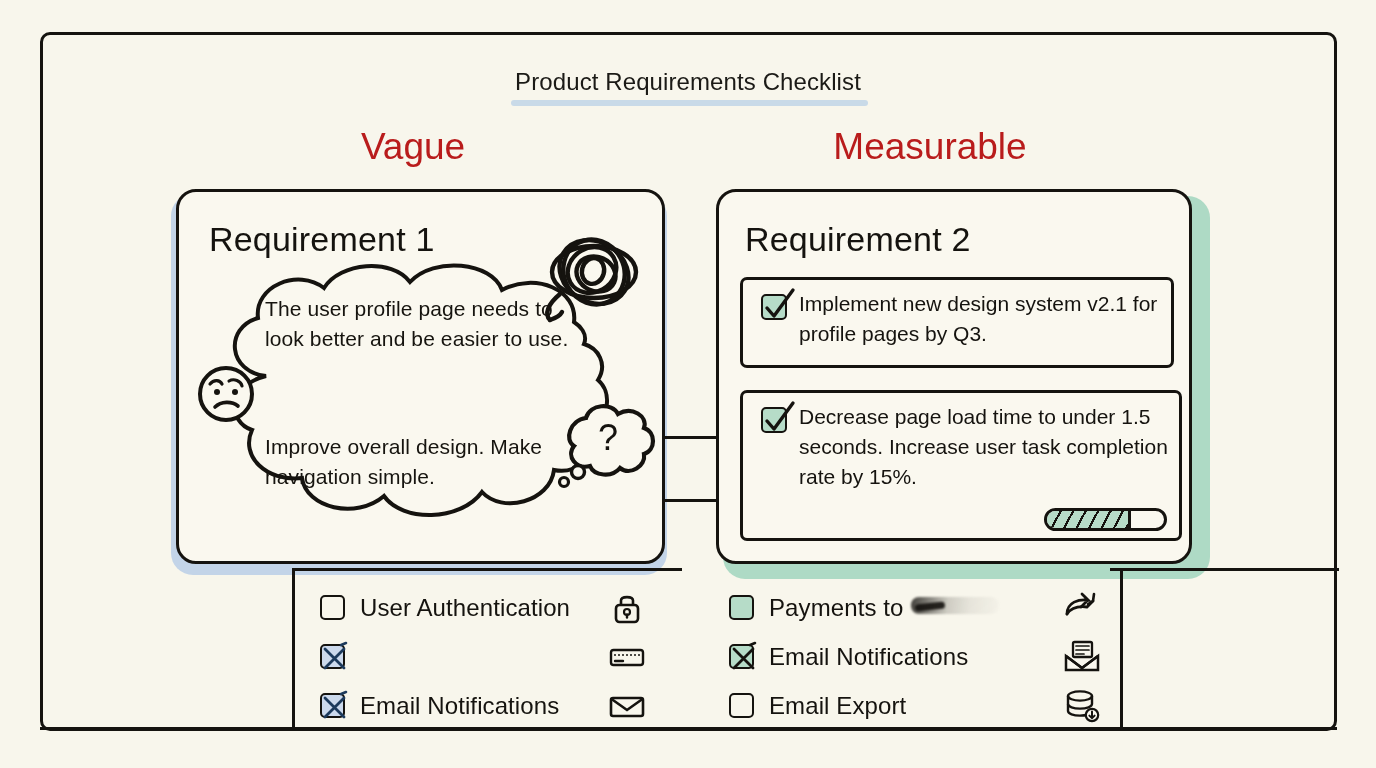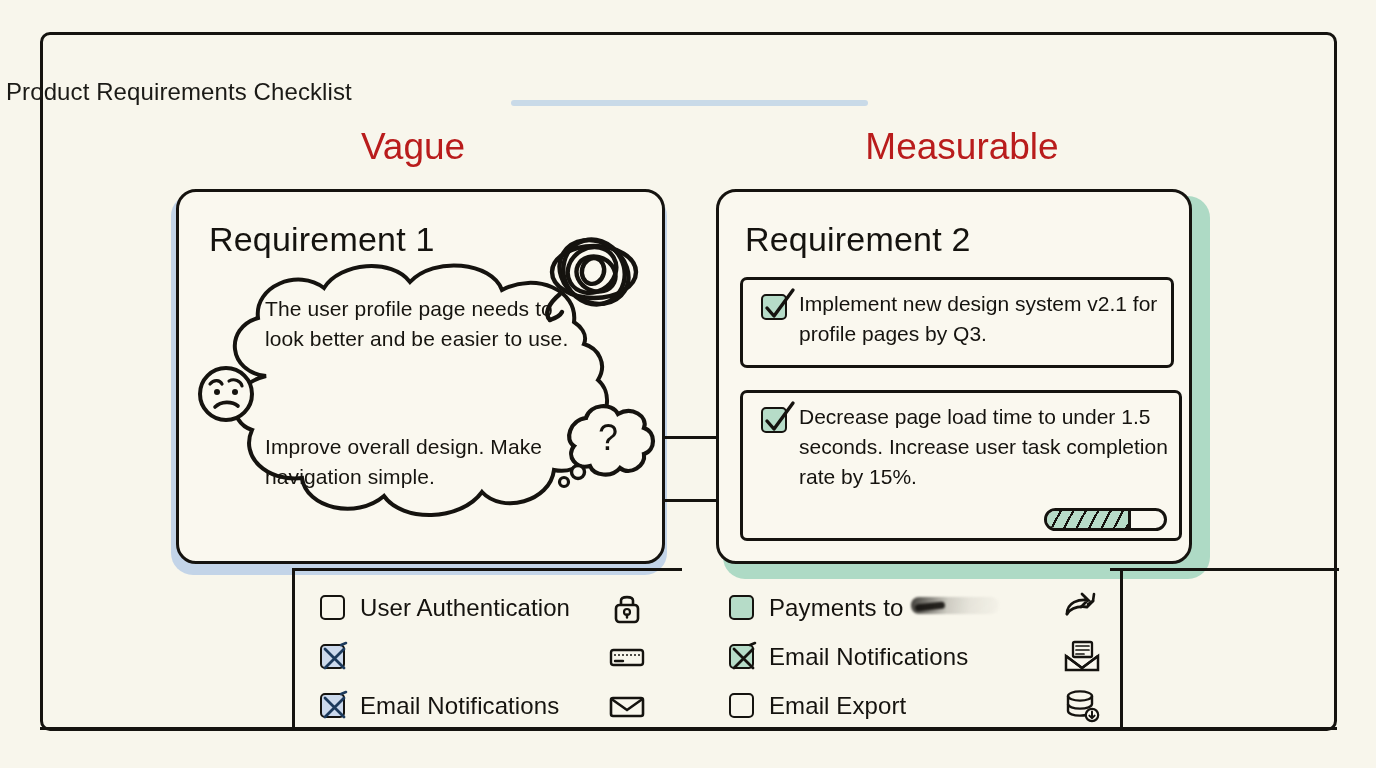--- a/index.html
+++ b/index.html
@@ -28,21 +28,21 @@
     border: 3px solid #15130f;
     border-radius: 10px;
     background: transparent;
   }
 
   
   .title-wrap {
     position: absolute;
     left: 0; top: 68px;
     width: 1376px;
-    margin-top: 10px;
+    text-align: center;
   }
   .title-text {
     display: inline-block;
     font-size: 24px;
     font-weight: 400;
     color: #1b1a16;
     letter-spacing: .1px;
     padding: 0 6px 2px 6px;
   }
   .title-underline {
@@ -57,21 +57,21 @@
   
   .col-head {
     position: absolute;
     top: 126px;
     font-size: 37px;
     font-weight: 400;
     color: #b91c1c;
     text-align: center;
   }
   .col-head.left  { left: 248px; width: 330px; }
-  .col-head.right { left: 790px; width: 344px; }
+  .col-head.right { left: 758px; width: 344px; }
 
   
   .card {
     position: absolute;
     border: 3.5px solid #15130f;
     border-radius: 20px;
     background: #faf8ef;
   }
   .card-shadow {
     position: absolute;

